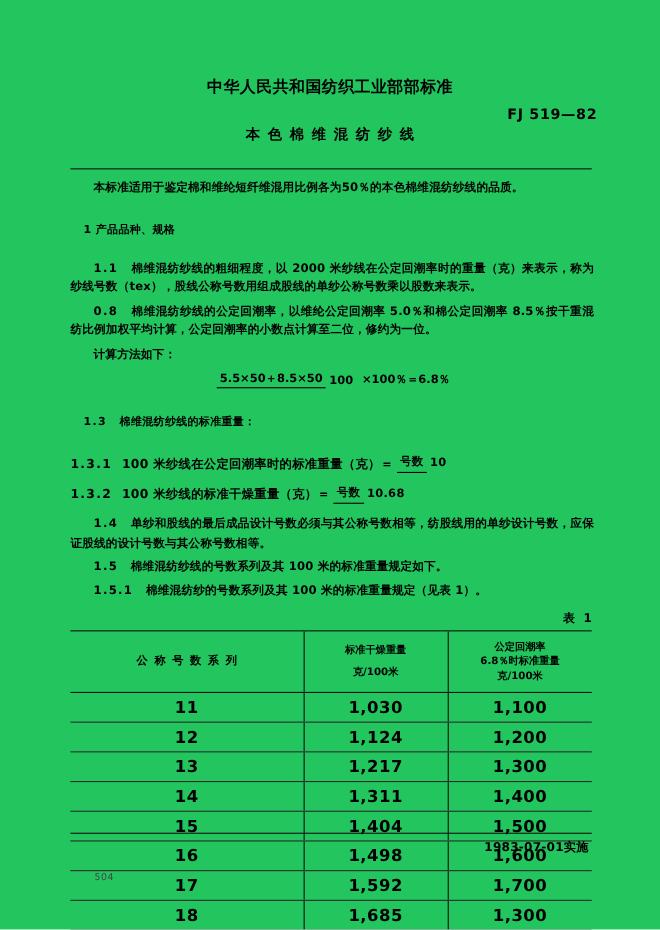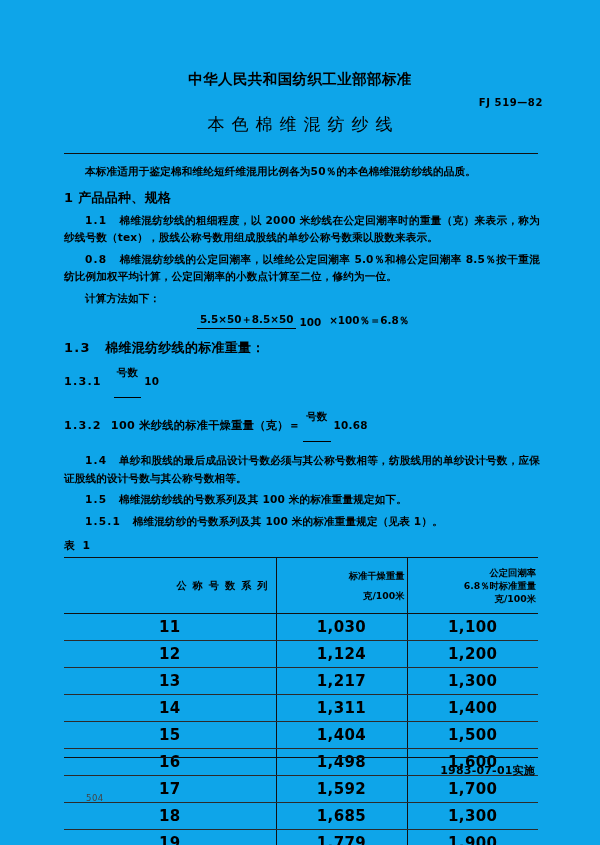--- a/index.html
+++ b/index.html
@@ -11,52 +11,52 @@
     width: 600px;
     height: 845px;
     position: relative;
     font-family: "DejaVu Sans", "Liberation Sans", sans-serif;
     color: #000000;
     overflow: hidden;
   }
   .page {
     position: absolute;
     inset: 0;
-    background: #0ea5e9;
+    background: #22c55e;
   }
 
   
   .hdr-org {
     position: absolute;
     top: 70px;
     left: 0;
     width: 600px;
     text-align: center;
     font-size: 14.5px;
     font-weight: bold;
     letter-spacing: 0.4px;
   }
   .hdr-stdno {
     position: absolute;
     top: 97px;
     right: 57px;
-    font-size: 10px;
+    font-size: 13px;
     font-weight: bold;
     letter-spacing: 0.6px;
     font-family: "DejaVu Sans", "Liberation Sans", sans-serif;
     padding-left: 32px;
   }
   .hdr-title {
     position: absolute;
     top: 113px;
     left: 0;
     width: 600px;
     text-align: center;
-    font-size: 17px;
-    font-weight: normal;
+    font-size: 13px;
+    font-weight: bold;
     letter-spacing: 7px;
     text-indent: 7px;
   }
   .rule-top {
     position: absolute;
     top: 153px;
     left: 64px;
     width: 474px;
     height: 0;
     border-top: 1.6px solid #111;
@@ -72,22 +72,22 @@
   p.para {
     margin: 0;
     font-size: 10.6px;
     line-height: 17.5px;
     letter-spacing: 0.15px;
     text-align: justify;
     font-weight: bold;
   }
   p.indent { text-indent: 21px; }
   .sec-h {
-    margin: 0;
-    font-size: 13px;
+    margin: 12px;
+    font-size: 10px;
     font-weight: bold;
     line-height: 17px;
     letter-spacing: 0.3px;
   }
   .sp-8  { height: 8px; }
   .sp-6  { height: 6px; }
   .sp-10 { height: 10px; }
   .sp-4  { height: 4px; }
   .numlbl { letter-spacing: 1.2px; }
 
@@ -118,25 +118,25 @@
 
   .inline-line {
     display: flex;
     align-items: center;
     font-size: 11.2px;
     font-weight: bold;
     letter-spacing: 0.3px;
     line-height: 17px;
   }
   .inline-line .frac { font-size: 10.4px; margin-left: 3px; }
-  .inline-line .frac .num { padding-bottom: 16px; }
+  .inline-line .frac .num { padding-bottom: 0px; }
 
   
   .tbl-caption {
-    text-align: left;
+    text-align: right;
     font-size: 10.8px;
     font-weight: bold;
     letter-spacing: 2px;
     margin-top: 9px;
   }
   table.t1 {
     border-collapse: collapse;
     width: 474px;
     margin-top: 4px;
     table-layout: fixed;
@@ -144,21 +144,21 @@
   table.t1 col.c1 { width: 212px; }
   table.t1 col.c2 { width: 131px; }
   table.t1 col.c3 { width: 131px; }
 
   table.t1 thead th {
     border-top: 1.5px solid #111;
     border-bottom: 1.1px solid #111;
     font-size: 9.3px;
     font-weight: bold;
     padding: 8px 2px 8px 2px;
-    text-align: right;
+    text-align: center;
     line-height: 13px;
     vertical-align: middle;
   }
   table.t1 thead th.sep { border-left: 1.2px solid #111; }
   table.t1 thead th .spaced {
     letter-spacing: 6px;
     text-indent: 6px;
     display: inline-block;
     font-size: 10.2px;
   }
@@ -252,20 +252,21 @@
 
     <div class="sp-10"></div>
     <div class="sec-h">
       <span class="numlbl">1.3</span>&nbsp;&nbsp;&nbsp;<span>棉维混纺纱线的标准重量：</span>
     </div>
 
     <div class="sp-8"></div>
     <div class="inline-line">
       <span class="numlbl">1.3.1</span>
       <span style="display:inline-block;width:9px"></span>
+      <span>100 米纱线在公定回潮率时的标准重量（克）＝</span>
       <span class="frac">
         <span class="num">号数</span>
         <span class="den">10</span>
       </span>
     </div>
 
     <div class="sp-10"></div>
     <div class="inline-line">
       <span class="numlbl">1.3.2</span>
       <span style="display:inline-block;width:9px"></span>

